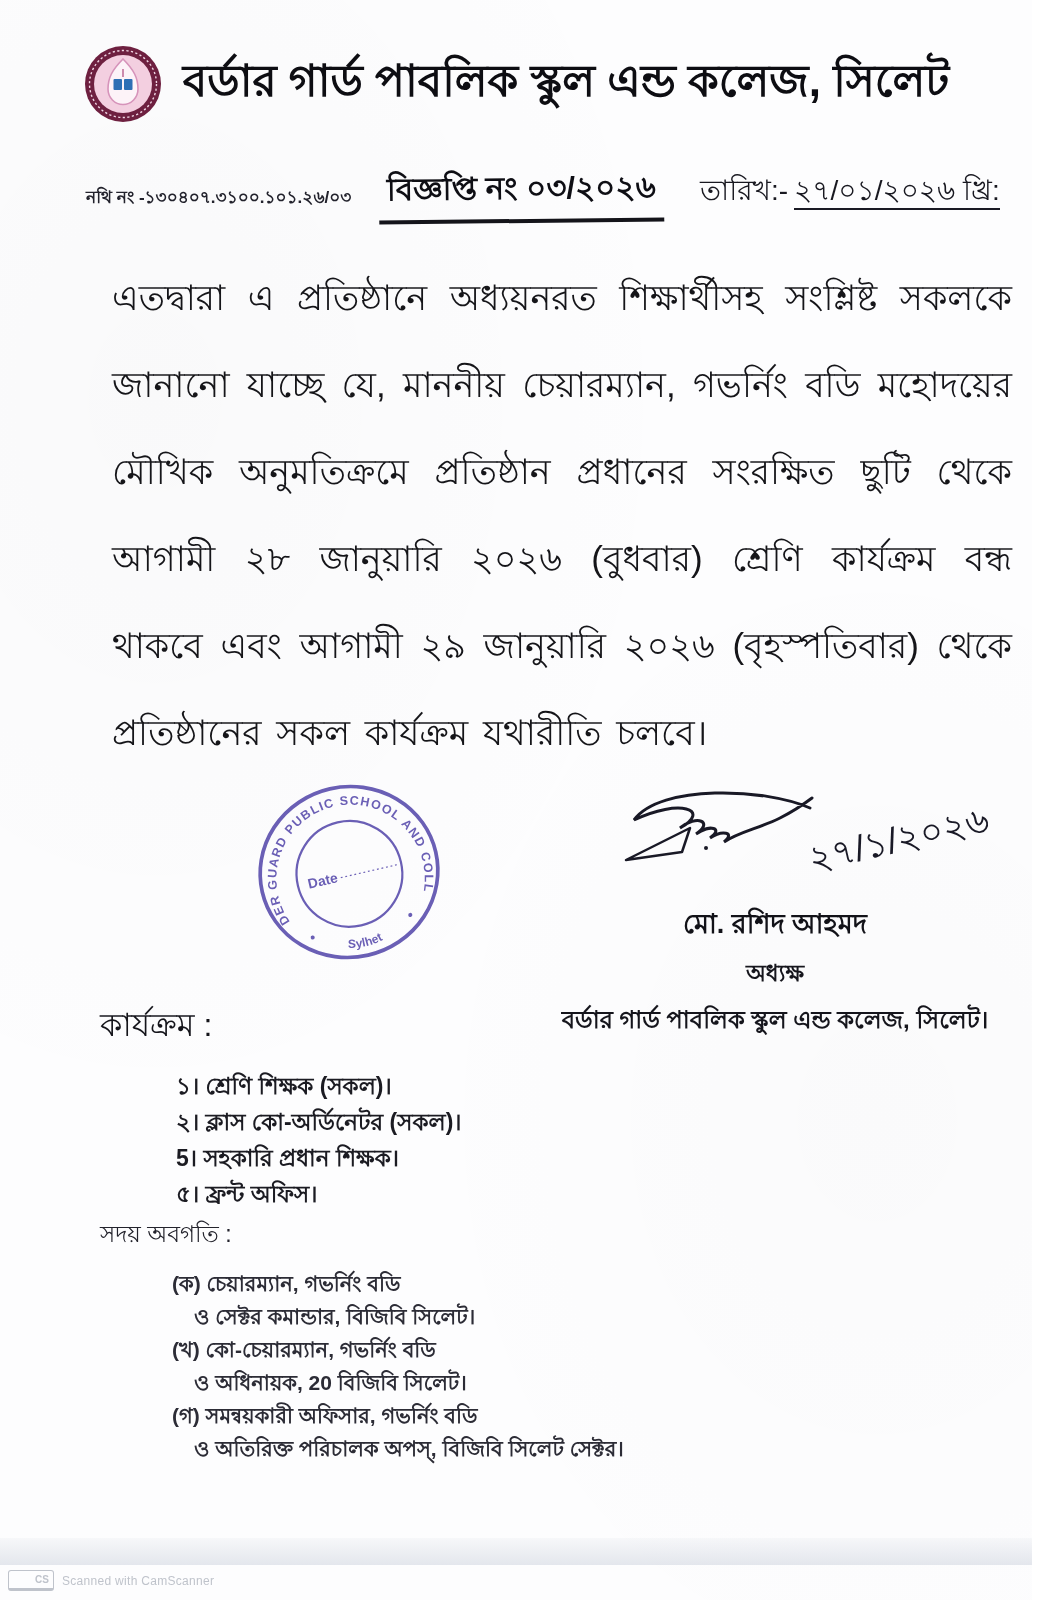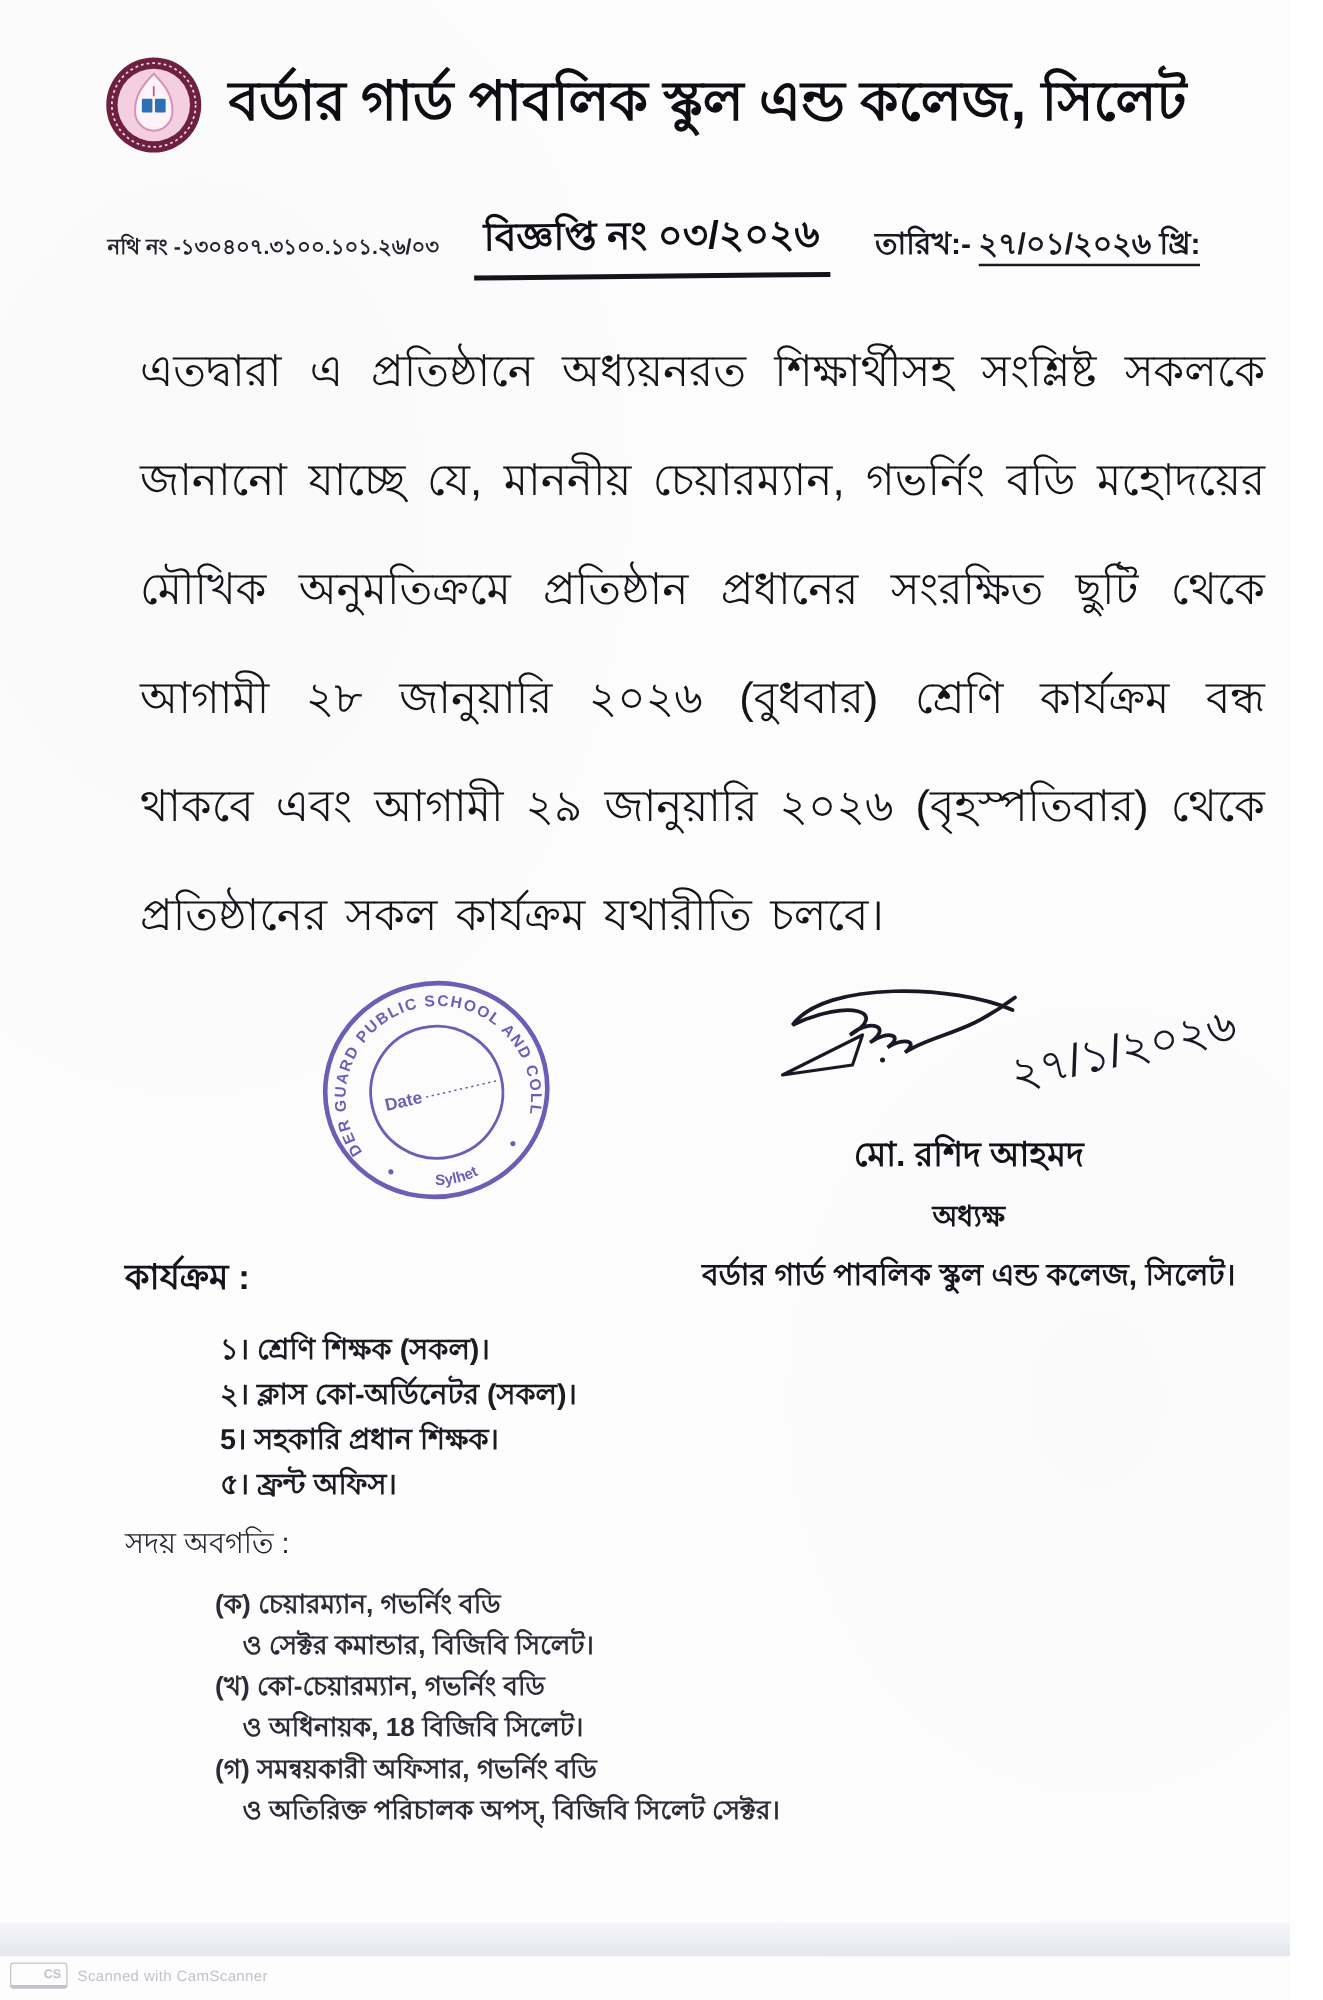--- a/index.html
+++ b/index.html
@@ -26,21 +26,21 @@
   .meta{
     position:absolute;top:164px;left:86px;right:38px;
     display:flex;align-items:flex-end;
   }
   .file-no{font-size:17px;font-weight:600;padding-bottom:11px;color:#22222c;white-space:nowrap;}
   .notice-no{
     margin-left:28px;font-size:31px;font-weight:800;color:#0e0e14;
     border-bottom:4px solid #14141a;padding:0 8px 3px;white-space:nowrap;
     transform:rotate(-0.6deg);
   }
-  .date{margin-left:36px;font-size:24px;font-weight:700;padding-bottom:7px;white-space:nowrap;color:#181820;}
+  .date{margin-left:36px;font-size:28px;font-weight:400;padding-bottom:7px;white-space:nowrap;color:#181820;}
   .date-val{border-bottom:2.5px solid #1a1a24;padding-bottom:2px;margin-left:6px;}
   
   .body-text{
     position:absolute;top:254px;left:112px;width:900px;margin:0;
     font-size:35px;line-height:87px;font-weight:500;
     text-align:justify;color:#151519;word-spacing:5px;
   }
   
   .stamp{
     position:absolute;left:238px;top:770px;width:222px;height:204px;
@@ -48,21 +48,21 @@
   }
   .stamp svg{width:100%;height:100%;}
   
   .sign-block{position:absolute;left:560px;top:786px;width:430px;text-align:center;}
   .sign-svg{display:block;margin:0 auto;}
   .sign-name{font-size:27px;font-weight:800;margin:2px 0 0;color:#121218;}
   .sign-desig{font-size:23px;font-weight:700;margin:7px 0 0;color:#15151c;}
   .sign-org{font-size:24px;font-weight:700;margin:7px 0 1px;color:#15151c;white-space:nowrap;}
   
   .action-sec{position:absolute;left:100px;top:1000px;}
-  .sec-heading{font-size:28px;font-weight:700;margin:0;color:#14141a;}
+  .sec-heading{font-size:32px;font-weight:400;margin:0;color:#14141a;}
   .action-items{margin:14px 0 0 76px;}
   .action-item{font-size:23px;font-weight:700;line-height:36px;color:#1b1b22;}
   
   .info-sec{position:absolute;left:100px;top:1216px;}
   .info-heading{font-size:23px;font-weight:400;margin:0;color:#23232c;}
   .info-items{margin:12px 0 0 72px;}
   .info-line1{font-size:21px;font-weight:700;line-height:33px;color:#2c2c36;}
   .info-line2{font-size:21px;font-weight:700;line-height:33px;color:#2c2c36;margin-left:22px;}
   
   .scan-band{
@@ -152,21 +152,21 @@
       <div class="action-item">৫। ফ্রন্ট অফিস।</div>
     </div>
   </section>
 
   <section class="info-sec">
     <div class="info-heading">সদয় অবগতি :</div>
     <div class="info-items">
       <div class="info-line1">(ক) চেয়ারম্যান, গভর্নিং বডি</div>
       <div class="info-line2">ও সেক্টর কমান্ডার, বিজিবি সিলেট।</div>
       <div class="info-line1">(খ) কো-চেয়ারম্যান, গভর্নিং বডি</div>
-      <div class="info-line2">ও অধিনায়ক, 18 বিজিবি সিলেট।</div>
+      <div class="info-line2">ও অধিনায়ক, 20 বিজিবি সিলেট।</div>
       <div class="info-line1">(গ) সমন্বয়কারী অফিসার, গভর্নিং বডি</div>
       <div class="info-line2">ও অতিরিক্ত পরিচালক অপস্, বিজিবি সিলেট সেক্টর।</div>
     </div>
   </section>
 
   <div class="scan-band"></div>
   <div class="watermark">
     <span class="wm-badge">CS</span>
     <span class="wm-text">Scanned with CamScanner</span>
   </div>

